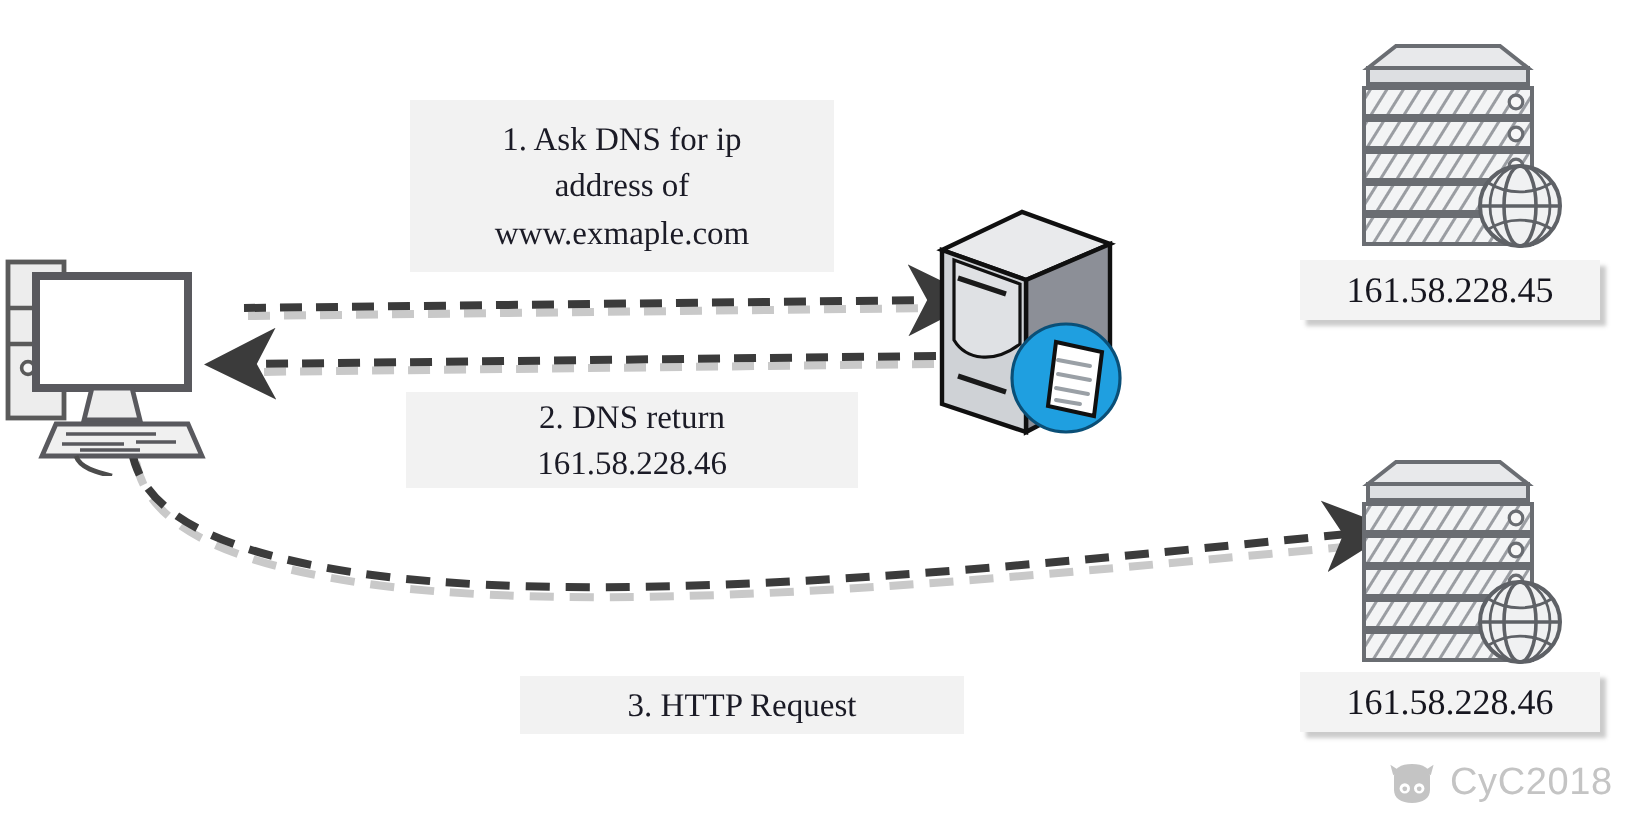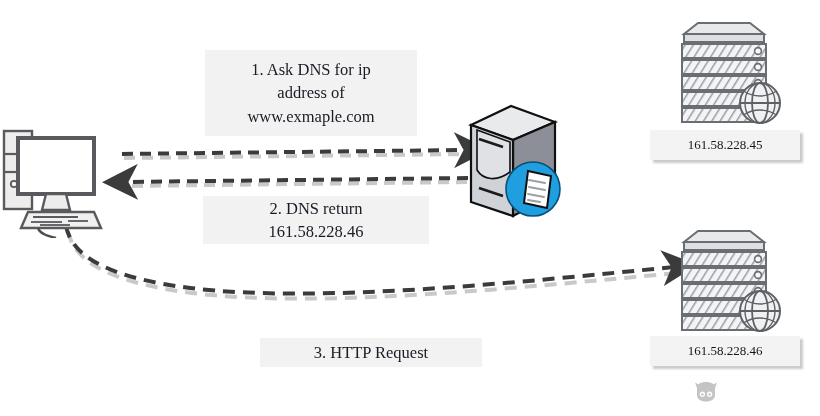--- a/index.html
+++ b/index.html
@@ -32,21 +32,21 @@
     justify-content: center;
   }
   #label-ask   { left: 205px; top: 50px;  width: 212px; height: 86px; }
   #label-return{ left: 203px; top: 196px; width: 226px; height: 48px; }
   #label-http  { left: 260px; top: 290px; width: 222px; height: 29px; margin-top: 48px; }
 
   
   .ipbox {
     background: #f3f3f3;
     color: #16161f;
-    font-size: 13px;
+    font-size: 18px;
     text-align: center;
     line-height: 30px;
     height: 30px;
     width: 150px;
     box-shadow: 3px 3px 2px rgba(140,140,140,0.45);
     font-family: "Liberation Serif", "DejaVu Serif", serif;
   }
   #ip-top    { left: 650px; top: 130px; }
   #ip-bottom { left: 650px; top: 336px; }
 
@@ -225,15 +225,16 @@
   <div class="abs" id="watermark">
     <svg width="24" height="22" viewBox="0 0 24 22">
       <path d="M3,7 C3,3.2 6.2,1 12,1 C17.8,1 21,3.2 21,7 L21,14 C21,18 17.5,20.5 12,20.5 C6.5,20.5 3,18 3,14 Z" fill="#c4c4c4"></path>
       <path d="M2.6,6.6 L1.2,1.4 L5.6,4.2 Z" fill="#c4c4c4"></path>
       <path d="M21.4,6.6 L22.8,1.4 L18.4,4.2 Z" fill="#c4c4c4"></path>
       <circle cx="8.4" cy="13.2" r="2.6" fill="#ffffff"></circle>
       <circle cx="15.6" cy="13.2" r="2.6" fill="#ffffff"></circle>
       <circle cx="8.4" cy="13.4" r="1.2" fill="#c4c4c4"></circle>
       <circle cx="15.6" cy="13.4" r="1.2" fill="#c4c4c4"></circle>
     </svg>
+    <span>CyC2018</span>
   </div>
 
 </div>
 
 </body></html>

